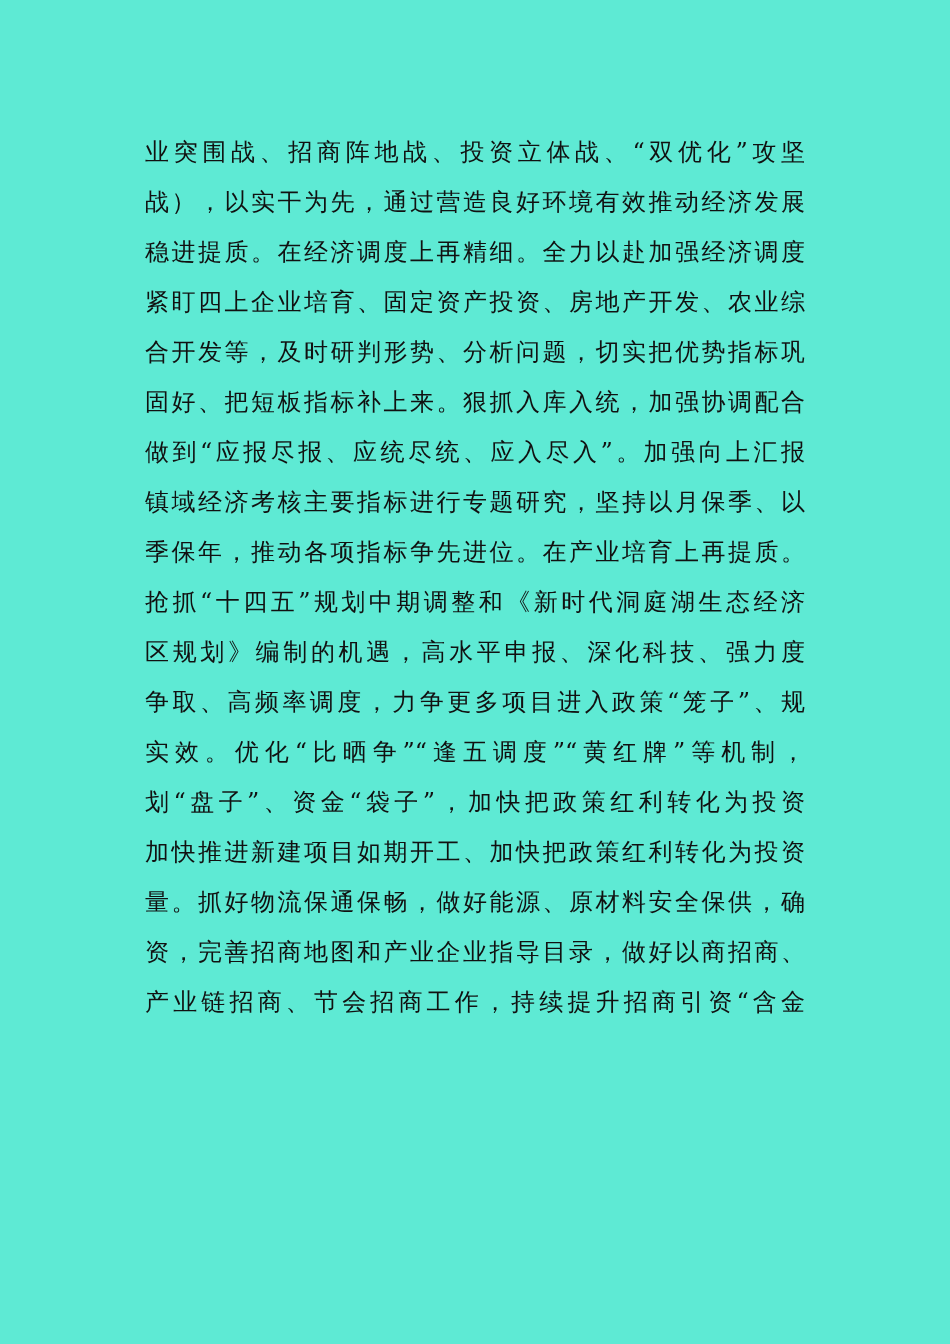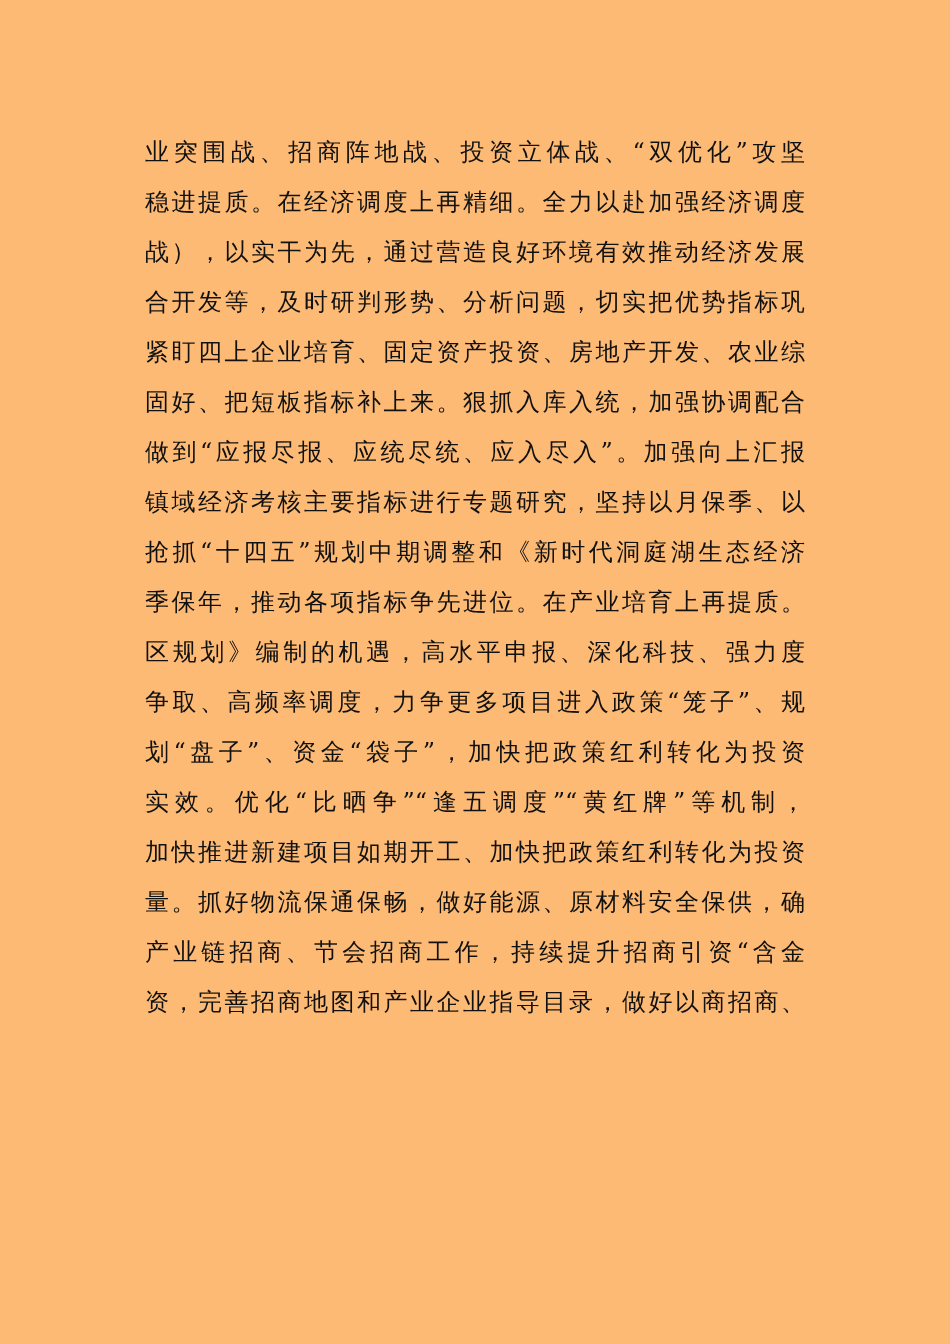--- a/index.html
+++ b/index.html
@@ -14,21 +14,21 @@
       overflow: hidden;
       font-family: "DejaVu Serif", "Liberation Serif", serif;
       color: #111111;
     }
     .page {
       position: absolute;
       left: 0;
       top: 0;
       width: 950px;
       height: 1344px;
-      background: #fdba74;
+      background: #5eead4;
     }
     .body-text {
       position: absolute;
       left: 145px;
       top: 127px;
       width: 660px;
     }
     .line {
       display: block;
       width: 660px;
@@ -41,31 +41,31 @@
       text-justify: inter-character;
       overflow: hidden;
     }
   </style>
 </head>
 <body>
 
 <div class="page">
   <div class="body-text">
     <div class="line">业突围战、招商阵地战、投资立体战、“双优化”攻坚</div>
+    <div class="line">战），以实干为先，通过营造良好环境有效推动经济发展</div>
     <div class="line">稳进提质。在经济调度上再精细。全力以赴加强经济调度</div>
-    <div class="line">战），以实干为先，通过营造良好环境有效推动经济发展</div>
+    <div class="line">紧盯四上企业培育、固定资产投资、房地产开发、农业综</div>
     <div class="line">合开发等，及时研判形势、分析问题，切实把优势指标巩</div>
-    <div class="line">紧盯四上企业培育、固定资产投资、房地产开发、农业综</div>
     <div class="line">固好、把短板指标补上来。狠抓入库入统，加强协调配合</div>
     <div class="line">做到“应报尽报、应统尽统、应入尽入”。加强向上汇报</div>
     <div class="line">镇域经济考核主要指标进行专题研究，坚持以月保季、以</div>
+    <div class="line">季保年，推动各项指标争先进位。在产业培育上再提质。</div>
     <div class="line">抢抓“十四五”规划中期调整和《新时代洞庭湖生态经济</div>
-    <div class="line">季保年，推动各项指标争先进位。在产业培育上再提质。</div>
     <div class="line">区规划》编制的机遇，高水平申报、深化科技、强力度</div>
     <div class="line">争取、高频率调度，力争更多项目进入政策“笼子”、规</div>
+    <div class="line">实效。优化“比晒争”“逢五调度”“黄红牌”等机制，</div>
     <div class="line">划“盘子”、资金“袋子”，加快把政策红利转化为投资</div>
-    <div class="line">实效。优化“比晒争”“逢五调度”“黄红牌”等机制，</div>
     <div class="line">加快推进新建项目如期开工、加快把政策红利转化为投资</div>
     <div class="line">量。抓好物流保通保畅，做好能源、原材料安全保供，确</div>
+    <div class="line">资，完善招商地图和产业企业指导目录，做好以商招商、</div>
     <div class="line">产业链招商、节会招商工作，持续提升招商引资“含金</div>
-    <div class="line">资，完善招商地图和产业企业指导目录，做好以商招商、</div>
   </div>
 </div>
 
 </body></html>

